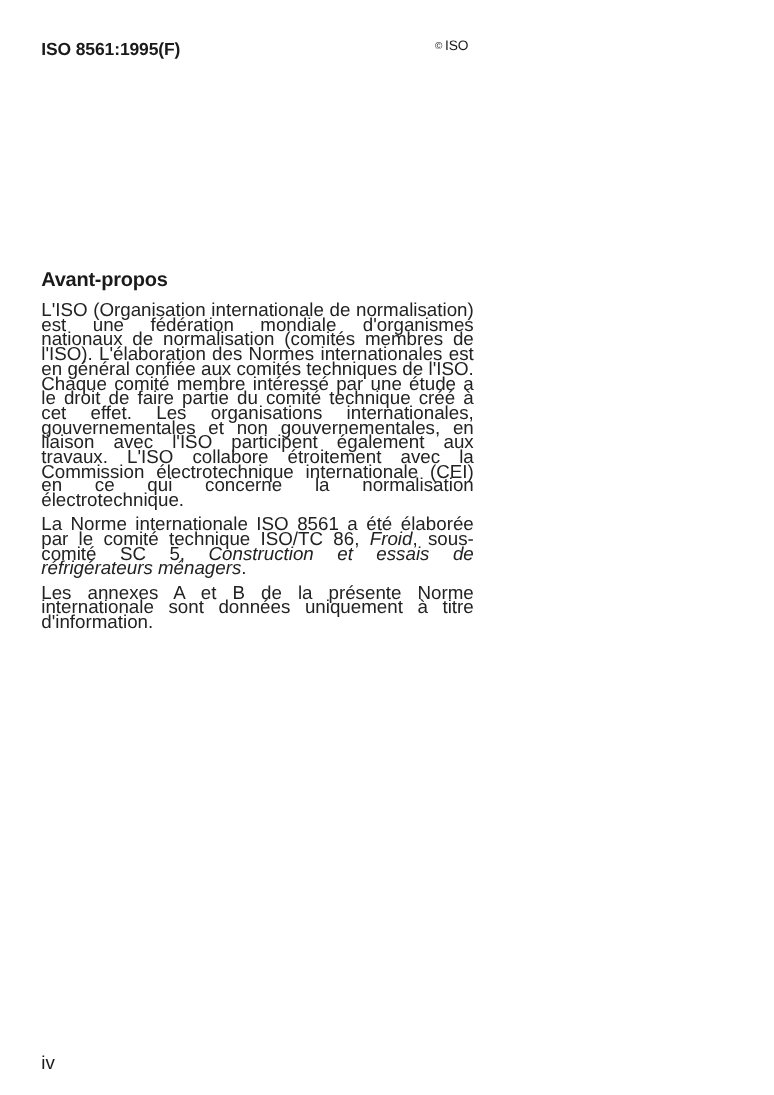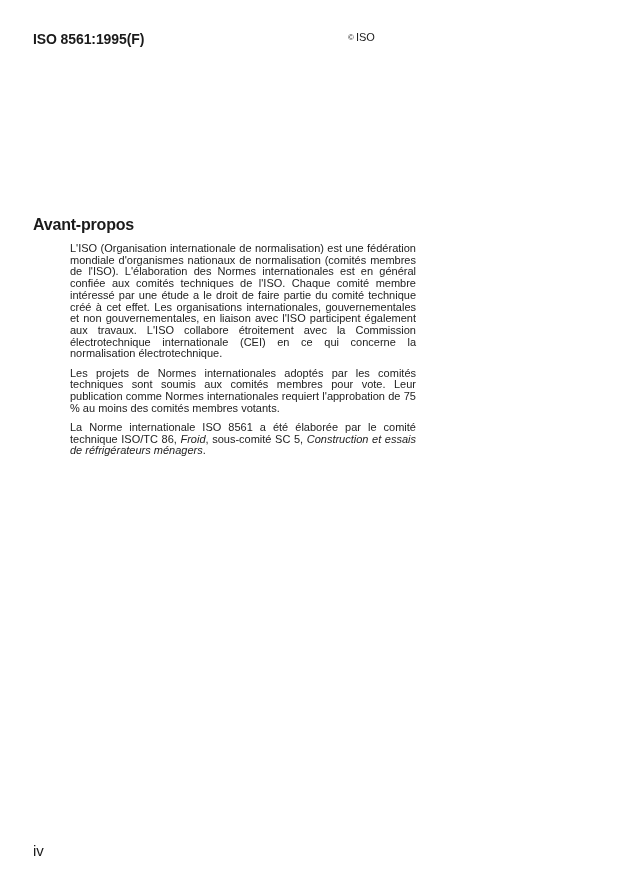--- a/index.html
+++ b/index.html
@@ -43,24 +43,23 @@
       font-weight: bold;
       margin: 0;
       letter-spacing: -0.2px;
       text-align: center;
     }
     .body-text {
       position: absolute;
       left: 33px;
       top: 243px;
       width: 346px;
-      font-size: 11px;
+      font-size: 15px;
       line-height: 11.7px;
       color: #222;
-      margin-left: 37px;
     }
     .body-text p {
       margin: 0 0 7.5px 0;
       text-align: justify;
     }
     .body-text em {
     }
     .page-number {
       position: absolute;
       left: 33px;
@@ -74,17 +73,17 @@
 <div class="page-header-left">ISO 8561:1995(F)</div>
 
 <div class="page-header-right">
   <span class="copy">©</span><span>ISO</span>
 </div>
 
 <h1 class="section-heading">Avant-propos</h1>
 
 <div class="body-text">
   <p>L'ISO (Organisation internationale de normalisation) est une fédération mondiale d'organismes nationaux de normalisation (comités membres de l'ISO). L'élaboration des Normes internationales est en général confiée aux comités techniques de l'ISO. Chaque comité membre intéressé par une étude a le droit de faire partie du comité technique créé à cet effet. Les organisations internationales, gouvernementales et non gouvernementales, en liaison avec l'ISO participent également aux travaux. L'ISO collabore étroitement avec la Commission électrotechnique internationale (CEI) en ce qui concerne la normalisation électrotechnique.</p>
-  <p>Les projets de Normes internationales adoptés par les comités techniques sont soumis aux comités membres pour vote. Leur publication comme Normes internationales requiert l'approbation de 75 % au moins des comités membres votants.</p>
   <p><span>La Norme internationale ISO 8561 a été élaborée par le comité technique ISO/TC 86, </span><em>Froid</em><span>, sous-comité SC 5, </span><em>Construction et essais de réfrigérateurs ménagers</em><span>.</span></p>
+  <p>Les annexes A et B de la présente Norme internationale sont données uniquement à titre d'information.</p>
 </div>
 
 <div class="page-number">iv</div>
 
 </body></html>

